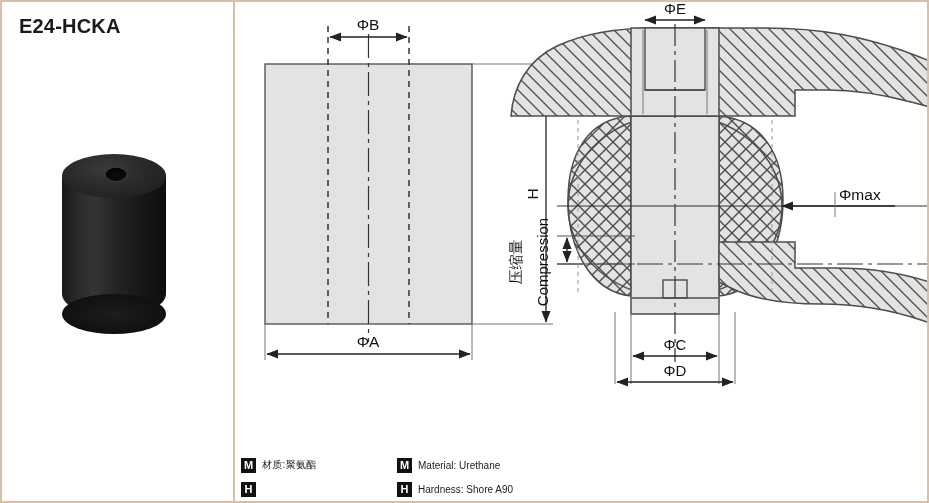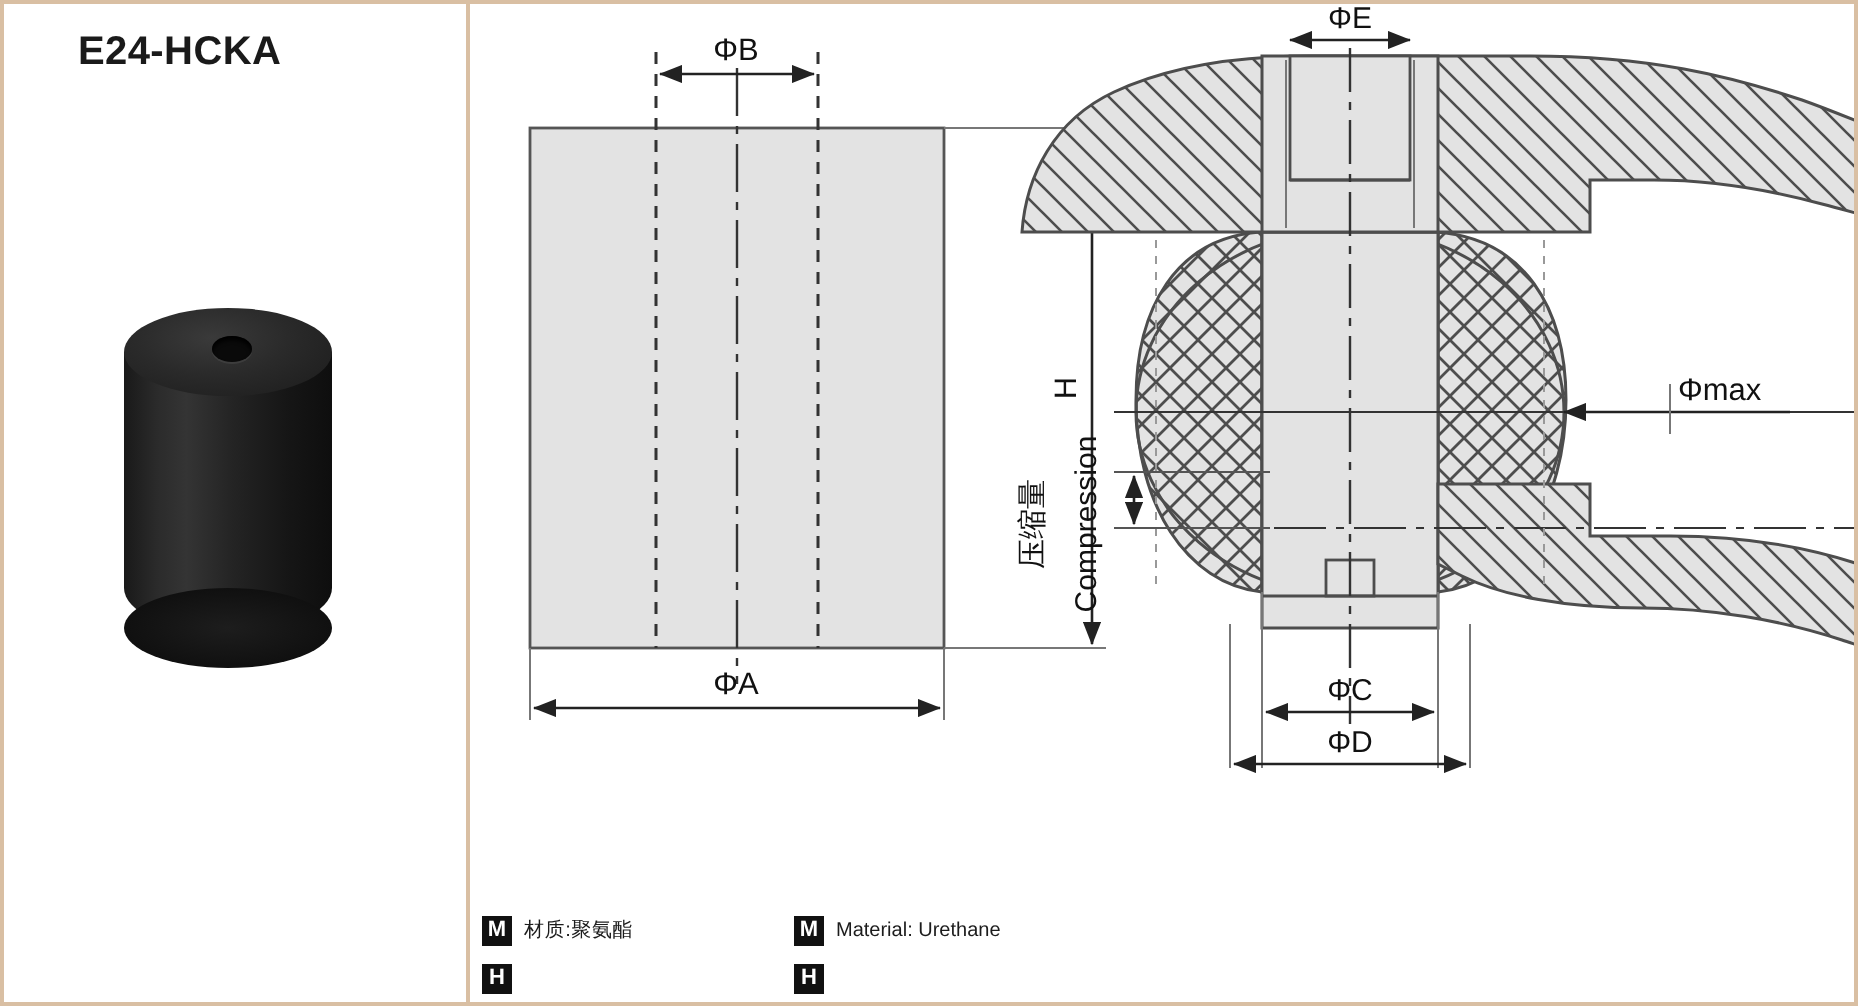--- a/index.html
+++ b/index.html
@@ -21,21 +21,20 @@
   }
   .v-divider{
     position:absolute;left:231px;top:0;width:2px;height:499px;
     background:#d9bfa3;
   }
   .title{
     position:absolute;left:17px;top:13px;
     font-size:20px;font-weight:bold;color:#1a1a1a;
     letter-spacing:.2px;
     font-family:"Liberation Sans","DejaVu Sans",sans-serif;
-    margin-left:20px;
   }
 
   
   .bumper{
     position:absolute;left:60px;top:152px;width:104px;height:178px;
   }
   .bumper .body{
     position:absolute;left:0;top:22px;width:104px;height:140px;
     background:linear-gradient(90deg,#191919 0%,#2b2b2b 16%,#343434 30%,#242424 52%,#161616 78%,#0e0e0e 100%);
     border-radius:0 0 50px 50px / 0 0 22px 22px;
@@ -288,17 +287,18 @@
       </div>
     </div>
 
     <div class="legend-col en">
       <div class="legend-row">
         <span class="badge">M</span>
         <span class="legend-text">Material: Urethane</span>
       </div>
       <div class="legend-row">
         <span class="badge">H</span>
+        <span class="legend-text">Hardness: Shore A90</span>
       </div>
     </div>
   </div>
 
 </div>
 
 </body></html>

